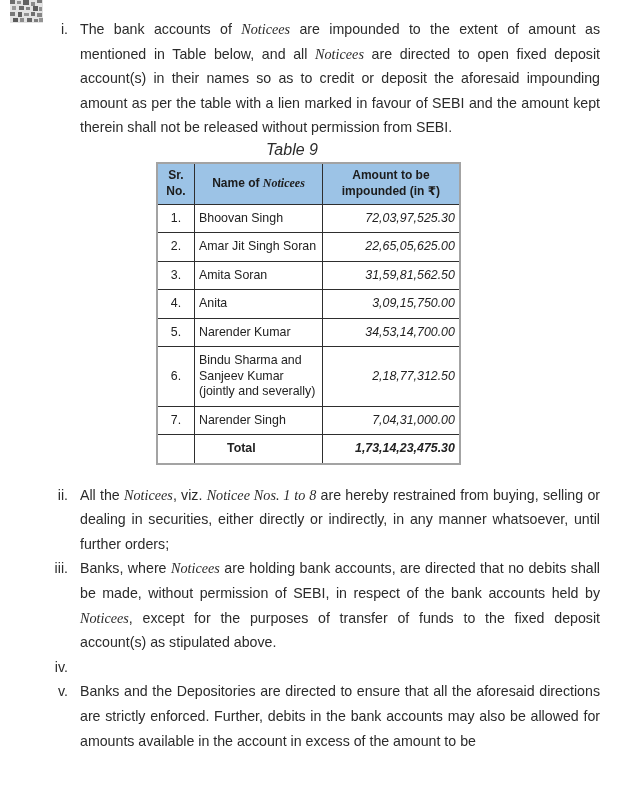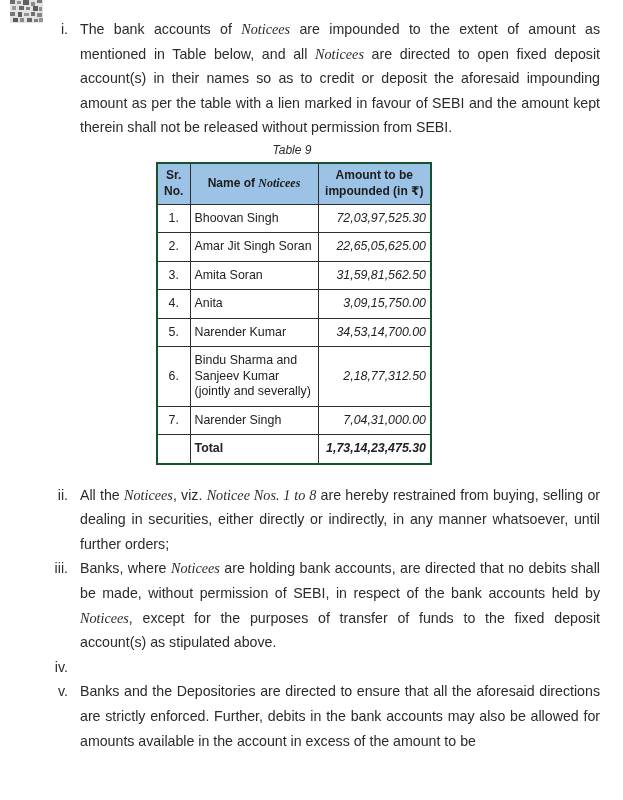--- a/index.html
+++ b/index.html
@@ -13,37 +13,37 @@
     filter:blur(0.3px);
   }
   .artifact{position:absolute;left:10px;top:0;}
   .content{padding-top:17px;}
   .item{display:flex;font-size:14.2px;line-height:24.6px;}
   .item .marker{flex:0 0 68px;text-align:right;white-space:nowrap;}
   .item .para{flex:0 0 520px;margin-left:12px;text-align:justify;}
   .it{font-style:italic;font-family:Liberation Serif, serif;}
   .caption{
     margin:1px 0 3px 156px;width:272px;text-align:center;
-    font-style:italic;font-size:12px;line-height:18px;
+    font-style:italic;font-size:16px;line-height:18px;
   }
   table.impound{
     border-collapse:collapse;table-layout:fixed;
-    margin-left:156px;border:2px solid #14532d;
+    margin-left:156px;border:2px solid #a3a3a3;
   }
   table.impound th,table.impound td{border:1px solid #2e2e2e;vertical-align:middle;}
   table.impound th{
     background:var(--header-bg,#9cc3e6);
     font-size:12px;font-weight:bold;line-height:1.32;padding:4px 2px;text-align:center;
     color:#1c1c1c;
   }
   table.impound td{font-size:12.4px;line-height:1.25;padding:6px 4px;color:#222;}
   td.sr{text-align:center;padding-left:1px;padding-right:1px;}
   td.name{padding-left:8px;padding-right:4px;}
   td.amt{text-align:right;padding-right:6px;padding-left:2px;font-style:italic;}
-  tr.total td{font-weight:bold;}
+  tr.total td{font-weight:bold;padding-left:32px;}
   .col-sr{width:33px;}
   .col-name{width:128px;}
   .col-amt{width:113px;}
   .items-rest{margin-top:18px;}
 </style>
 </head>
 <body>
 
 <div class="page">
 

